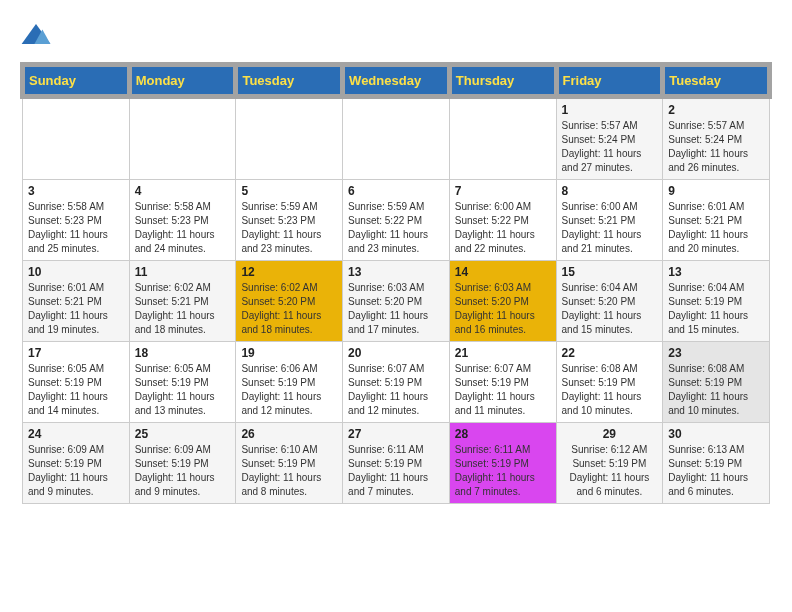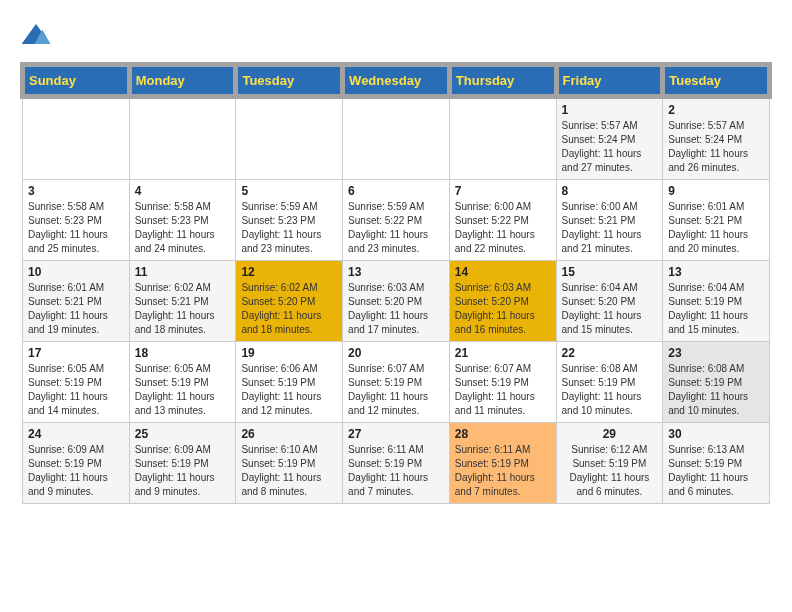--- a/index.html
+++ b/index.html
@@ -244,21 +244,21 @@
           <div class="day-info">Sunrise: 6:09 AM<br>Sunset: 5:19 PM<br>Daylight: 11 hours<br>and 9 minutes.</div>
         </td>
         <td style="background: rgb(245, 245, 245); margin-top: 40px;">
           <span class="day-num">26</span>
           <div class="day-info">Sunrise: 6:10 AM<br>Sunset: 5:19 PM<br>Daylight: 11 hours<br>and 8 minutes.</div>
         </td>
         <td style="background: rgb(245, 245, 245);">
           <span class="day-num">27</span>
           <div class="day-info">Sunrise: 6:11 AM<br>Sunset: 5:19 PM<br>Daylight: 11 hours<br>and 7 minutes.</div>
         </td>
-        <td style="background: #fdba74;">
+        <td style="background: #d946ef;">
           <span class="day-num">28</span>
           <div class="day-info">Sunrise: 6:11 AM<br>Sunset: 5:19 PM<br>Daylight: 11 hours<br>and 7 minutes.</div>
         </td>
         <td style="background: rgb(245, 245, 245); text-align: center;">
           <span class="day-num">29</span>
           <div class="day-info">Sunrise: 6:12 AM<br>Sunset: 5:19 PM<br>Daylight: 11 hours<br>and 6 minutes.</div>
         </td>
         <td style="background: rgb(245, 245, 245);">
           <span class="day-num">30</span>
           <div class="day-info">Sunrise: 6:13 AM<br>Sunset: 5:19 PM<br>Daylight: 11 hours<br>and 6 minutes.</div>

